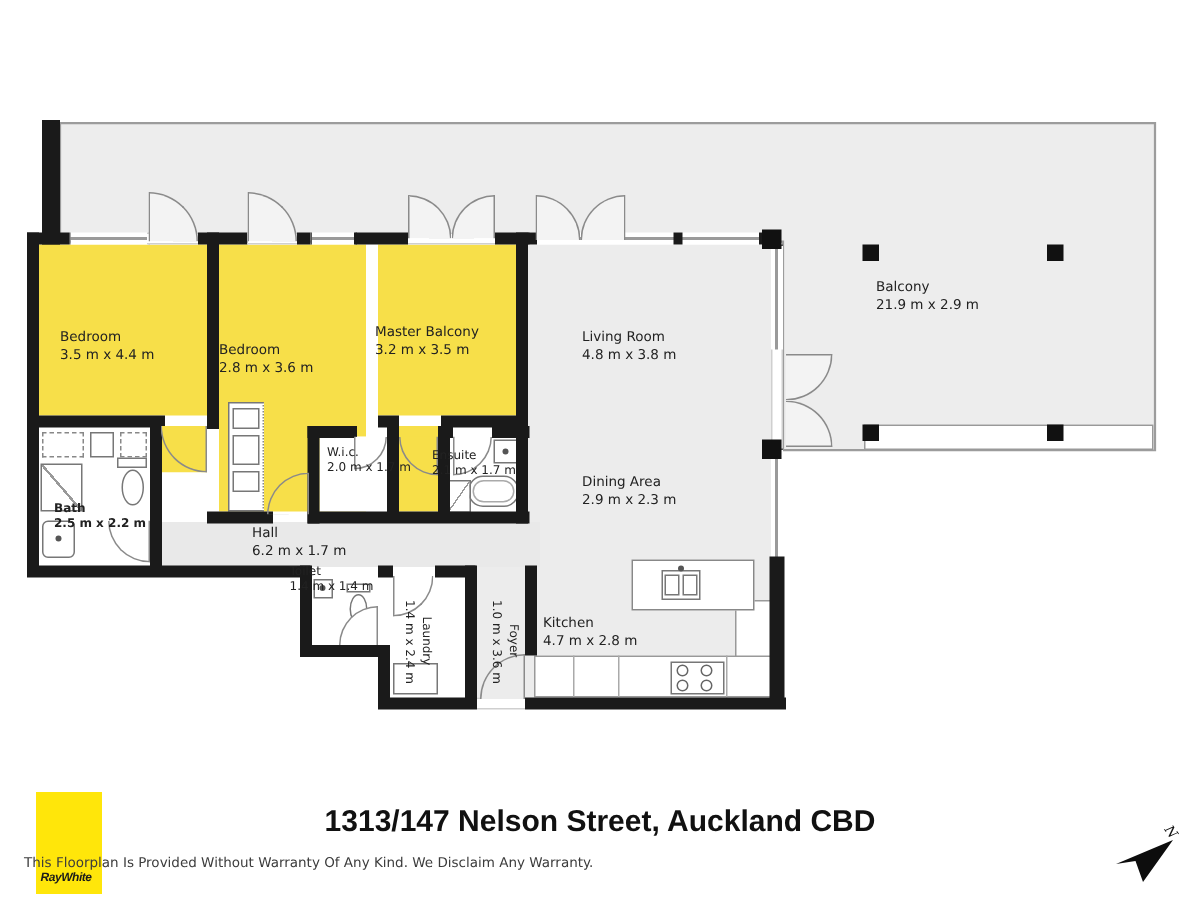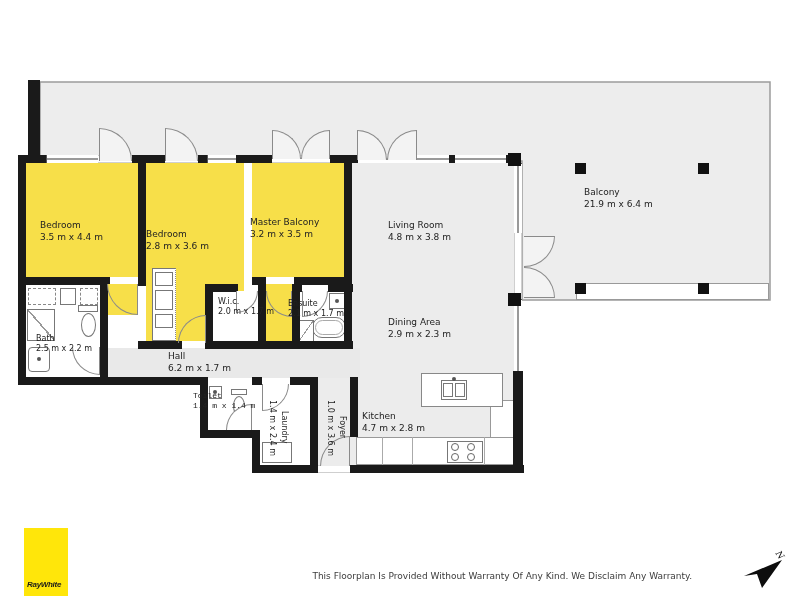--- a/index.html
+++ b/index.html
@@ -23,21 +23,21 @@
   .fx{position:absolute;background:#fff;border:1px solid #777;box-sizing:border-box;}
   .fxd{position:absolute;background:#fff;border:1px dashed #888;box-sizing:border-box;}
   .dot{position:absolute;width:4px;height:4px;background:#555;border-radius:50%;}
   .circ{position:absolute;border:1px solid #666;border-radius:50%;background:#fff;box-sizing:border-box;}
   .rl{position:absolute;text-align:left;color:#222;font-size:9px;line-height:1.35;white-space:nowrap;}
   .rl.small{font-size:8px;line-height:1.3;}
   .rlv{position:absolute;writing-mode:vertical-rl;text-align:center;color:#222;font-size:8px;line-height:1.45;white-space:nowrap;}
   .post{position:absolute;background:#111;}
   #title{position:absolute;left:0;top:537px;width:800px;text-align:center;
          font-family:"Liberation Sans", sans-serif;font-weight:bold;font-size:20px;color:#111;}
-  #disclaimer{position:absolute;left:0;top:571px;width:692px;text-align:right;
+  #disclaimer{position:absolute;left:16px;top:571px;width:692px;text-align:left;
          font-size:9px;color:#3c3c3c;font-family:"DejaVu Sans", sans-serif;}
   #logo{position:absolute;left:24px;top:528px;width:44px;height:68px;background:var(--brand-yellow,#ffe60a);}
   #logo span{position:absolute;left:3px;bottom:7px;font-style:italic;font-weight:bold;font-size:8px;
          letter-spacing:-0.3px;color:#1b1b1b;font-family:"Liberation Sans", sans-serif;}
   #north{position:absolute;left:740px;top:550px;width:52px;height:42px;}
   #north .nlabel{position:absolute;left:36px;top:0px;font-size:9px;font-style:italic;color:#111;
          transform:rotate(55deg);font-family:"DejaVu Serif", serif;}
 </style>
 </head>
 <body>
@@ -204,54 +204,55 @@
   <div class="rl" style="left:388px;top:316px;width:100px;">
     <div>Dining Area</div>
     <div>2.9 m x 2.3 m</div>
   </div>
   <div class="rl" style="left:362px;top:410px;width:100px;">
     <div>Kitchen</div>
     <div>4.7 m x 2.8 m</div>
   </div>
   <div class="rl" style="left:584px;top:186px;width:108px;">
     <div>Balcony</div>
-    <div>21.9 m x 6.4 m</div>
+    <div>21.9 m x 2.9 m</div>
   </div>
   <div class="rl small" style="left:218px;top:297px;width:60px;">
     <div>W.i.c.</div>
     <div>2.0 m x 1.7 m</div>
   </div>
   <div class="rl small" style="left:288px;top:299px;width:60px;">
     <div>Ensuite</div>
     <div>2.1 m x 1.7 m</div>
   </div>
-  <div class="rl small" style="left:36px;top:334px;width:72px;">
+  <div class="rl small" style="left:36px;top:334px;width:72px;font-weight:bold;">
     <div>Bath</div>
     <div>2.5 m x 2.2 m</div>
   </div>
   <div class="rl" style="left:168px;top:350px;width:86px;">
     <div>Hall</div>
     <div>6.2 m x 1.7 m</div>
   </div>
-  <div class="rl small" style="left:193px;top:391px;width:70px;font-family:Liberation Mono, monospace;">
+  <div class="rl small" style="left:193px;top:376px;width:70px;">
     <div>Toilet</div>
     <div>1.4 m x 1.4 m</div>
   </div>
   <div class="rlv" style="left:266px;top:390px;width:24px;height:75px;">
     <div>Laundry</div>
     <div>1.4 m x 2.4 m</div>
   </div>
   <div class="rlv" style="left:322px;top:385px;width:26px;height:85px;">
     <div>Foyer</div>
     <div>1.0 m x 3.6 m</div>
   </div>
 
   <div id="logo">
     <span>RayWhite</span>
   </div>
+  <div id="title">1313/147 Nelson Street, Auckland CBD</div>
   <div id="disclaimer">This Floorplan Is Provided Without Warranty Of Any Kind. We Disclaim Any Warranty.</div>
 
   <div id="north">
     <svg width="52" height="42">
       <polygon points="4,26 42,10 22,38 17,24" fill="#0d0d0d"></polygon>
     </svg>
     <span class="nlabel">N</span>
   </div>
 
 </div>

